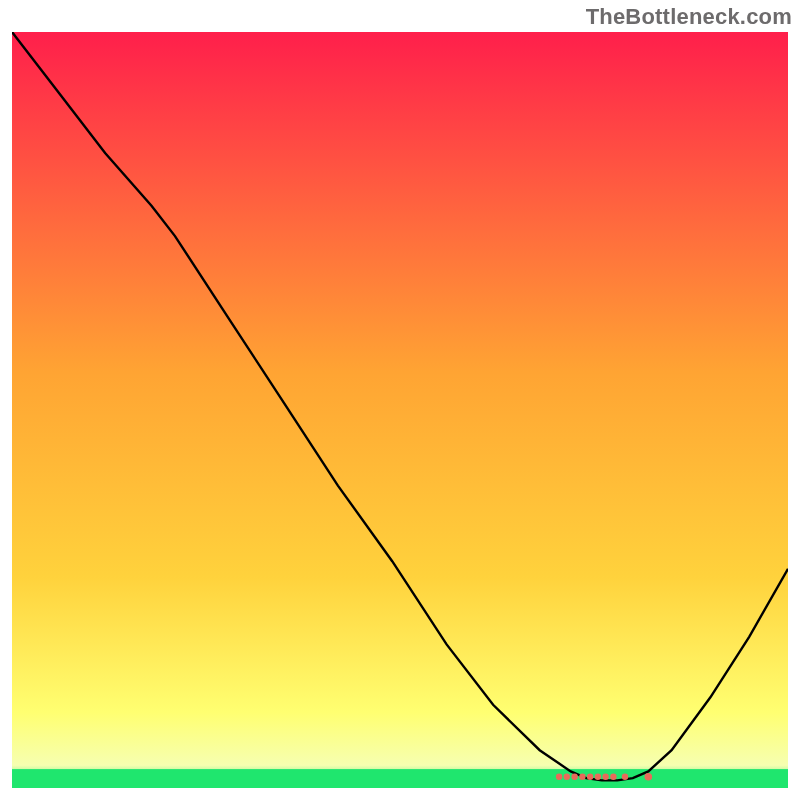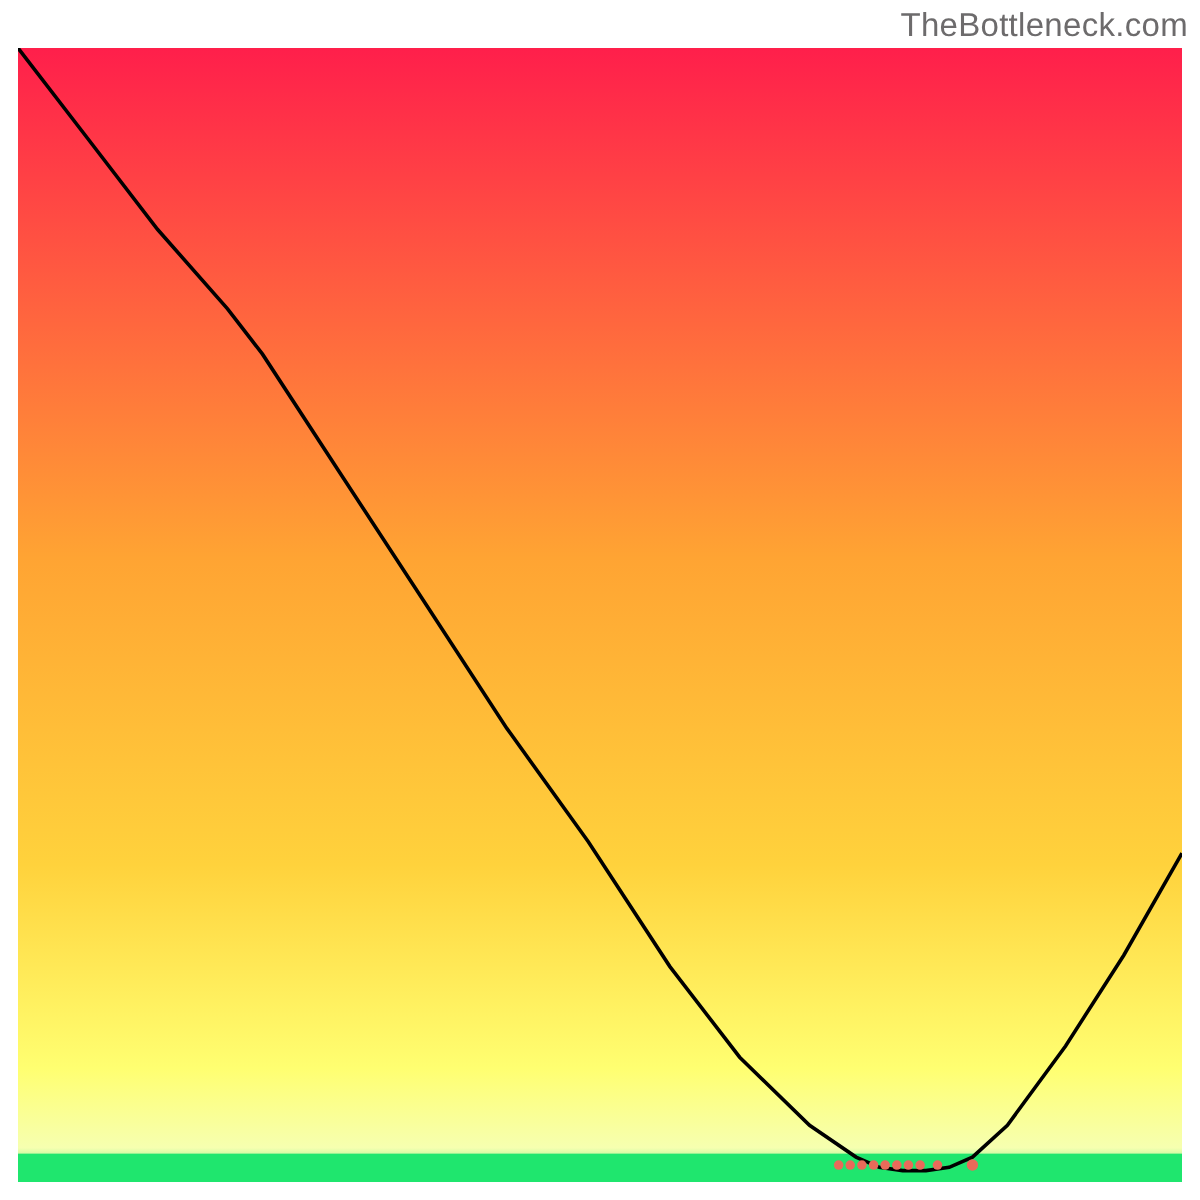--- a/index.html
+++ b/index.html
@@ -10,21 +10,21 @@
     background: #ffffff;
     font-family: Arial, Helvetica, sans-serif;
   }
   .watermark {
     position: absolute;
     top: 4px;
     right: 8px;
     font-size: 22px;
     color: #6d6b6c;
     letter-spacing: 0.2px;
-    font-weight: 400;
+    font-weight: 700;
   }
   .plot-area {
     position: absolute;
     top: 32px;
     left: 12px;
     width: 776px;
     height: 756px;
   }
   svg {
     display: block;

